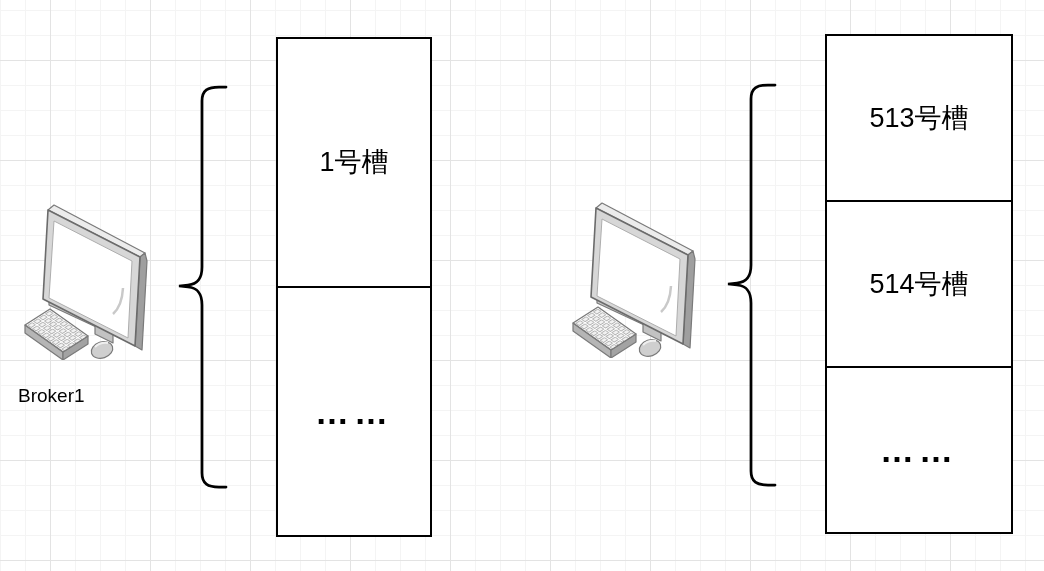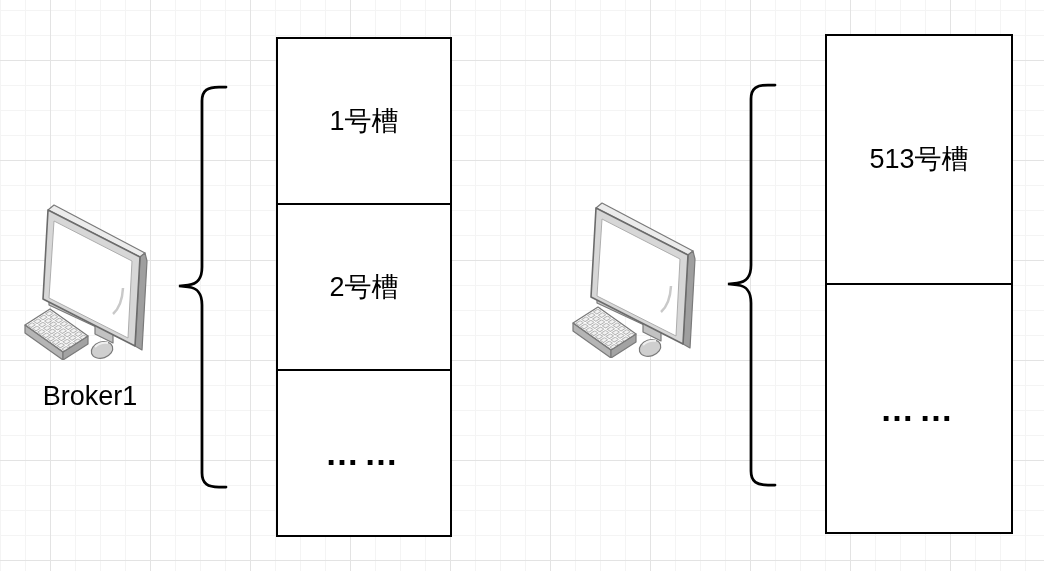--- a/index.html
+++ b/index.html
@@ -36,22 +36,22 @@
     border-bottom:2.5px solid #000;
     background:#fff;
   }
   .slot-cell:last-child{border-bottom:none;}
   .slot-cell.dots{
     font-weight:bold;
     font-size:34px;
     letter-spacing:5px;
   }
   .broker-label{
-    font-size:27px;
-    text-align:center;
+    font-size:19px;
+    text-align:left;
     line-height:30px;
   }
   svg{display:block;}
   .hidden-defs{position:absolute;width:0;height:0;overflow:hidden;}
 </style>
 </head>
 <body>
 
 <svg class="hidden-defs" aria-hidden="true">
   <defs>
@@ -85,37 +85,37 @@
   </div>
 
   <div class="abs broker-label" style="left:18px;top:381px;width:144px;">Broker1</div>
 
   <div class="abs" style="left:174px;top:78px;width:60px;height:418px;">
     <svg width="60" height="418" viewBox="0 0 60 418">
         <use href="#brace-path"></use>
       </svg>
   </div>
 
-  <div class="abs slot-table" style="left:276px;top:37px;width:176px;height:500px;">
+  <div class="abs slot-table" style="left:276px;top:37px;width:156px;height:500px;">
     <div class="slot-cell">1号槽</div>
-    <div class="slot-cell">2号槽</div>
     <div class="slot-cell dots">……</div>
   </div>
 
   <div class="abs" style="left:566px;top:198px;width:130px;height:160px;">
     <svg width="130" height="160" viewBox="0 0 130 160">
         <use href="#pc-icon"></use>
       </svg>
   </div>
 
 
   <div class="abs" style="left:723px;top:76px;width:60px;height:418px;">
     <svg width="60" height="418" viewBox="0 0 60 418">
         <use href="#brace-path"></use>
       </svg>
   </div>
 
   <div class="abs slot-table" style="left:825px;top:34px;width:188px;height:500px;">
     <div class="slot-cell">513号槽</div>
+    <div class="slot-cell">514号槽</div>
     <div class="slot-cell dots">……</div>
   </div>
 
 </div>
 
 </body></html>

